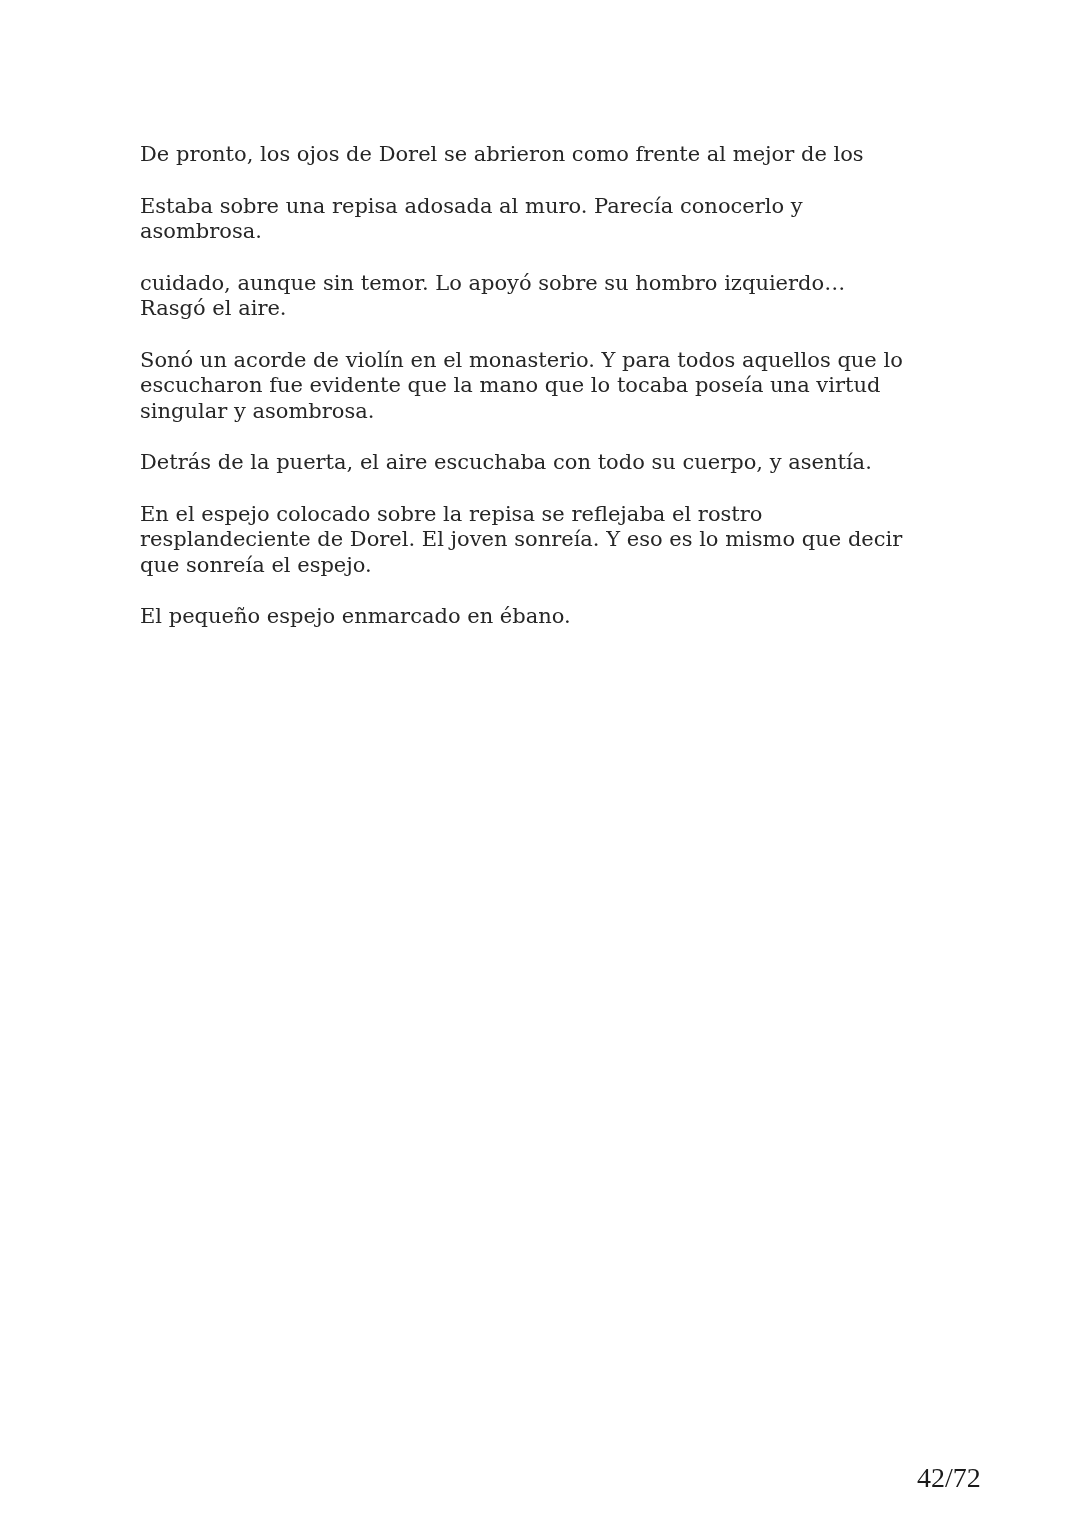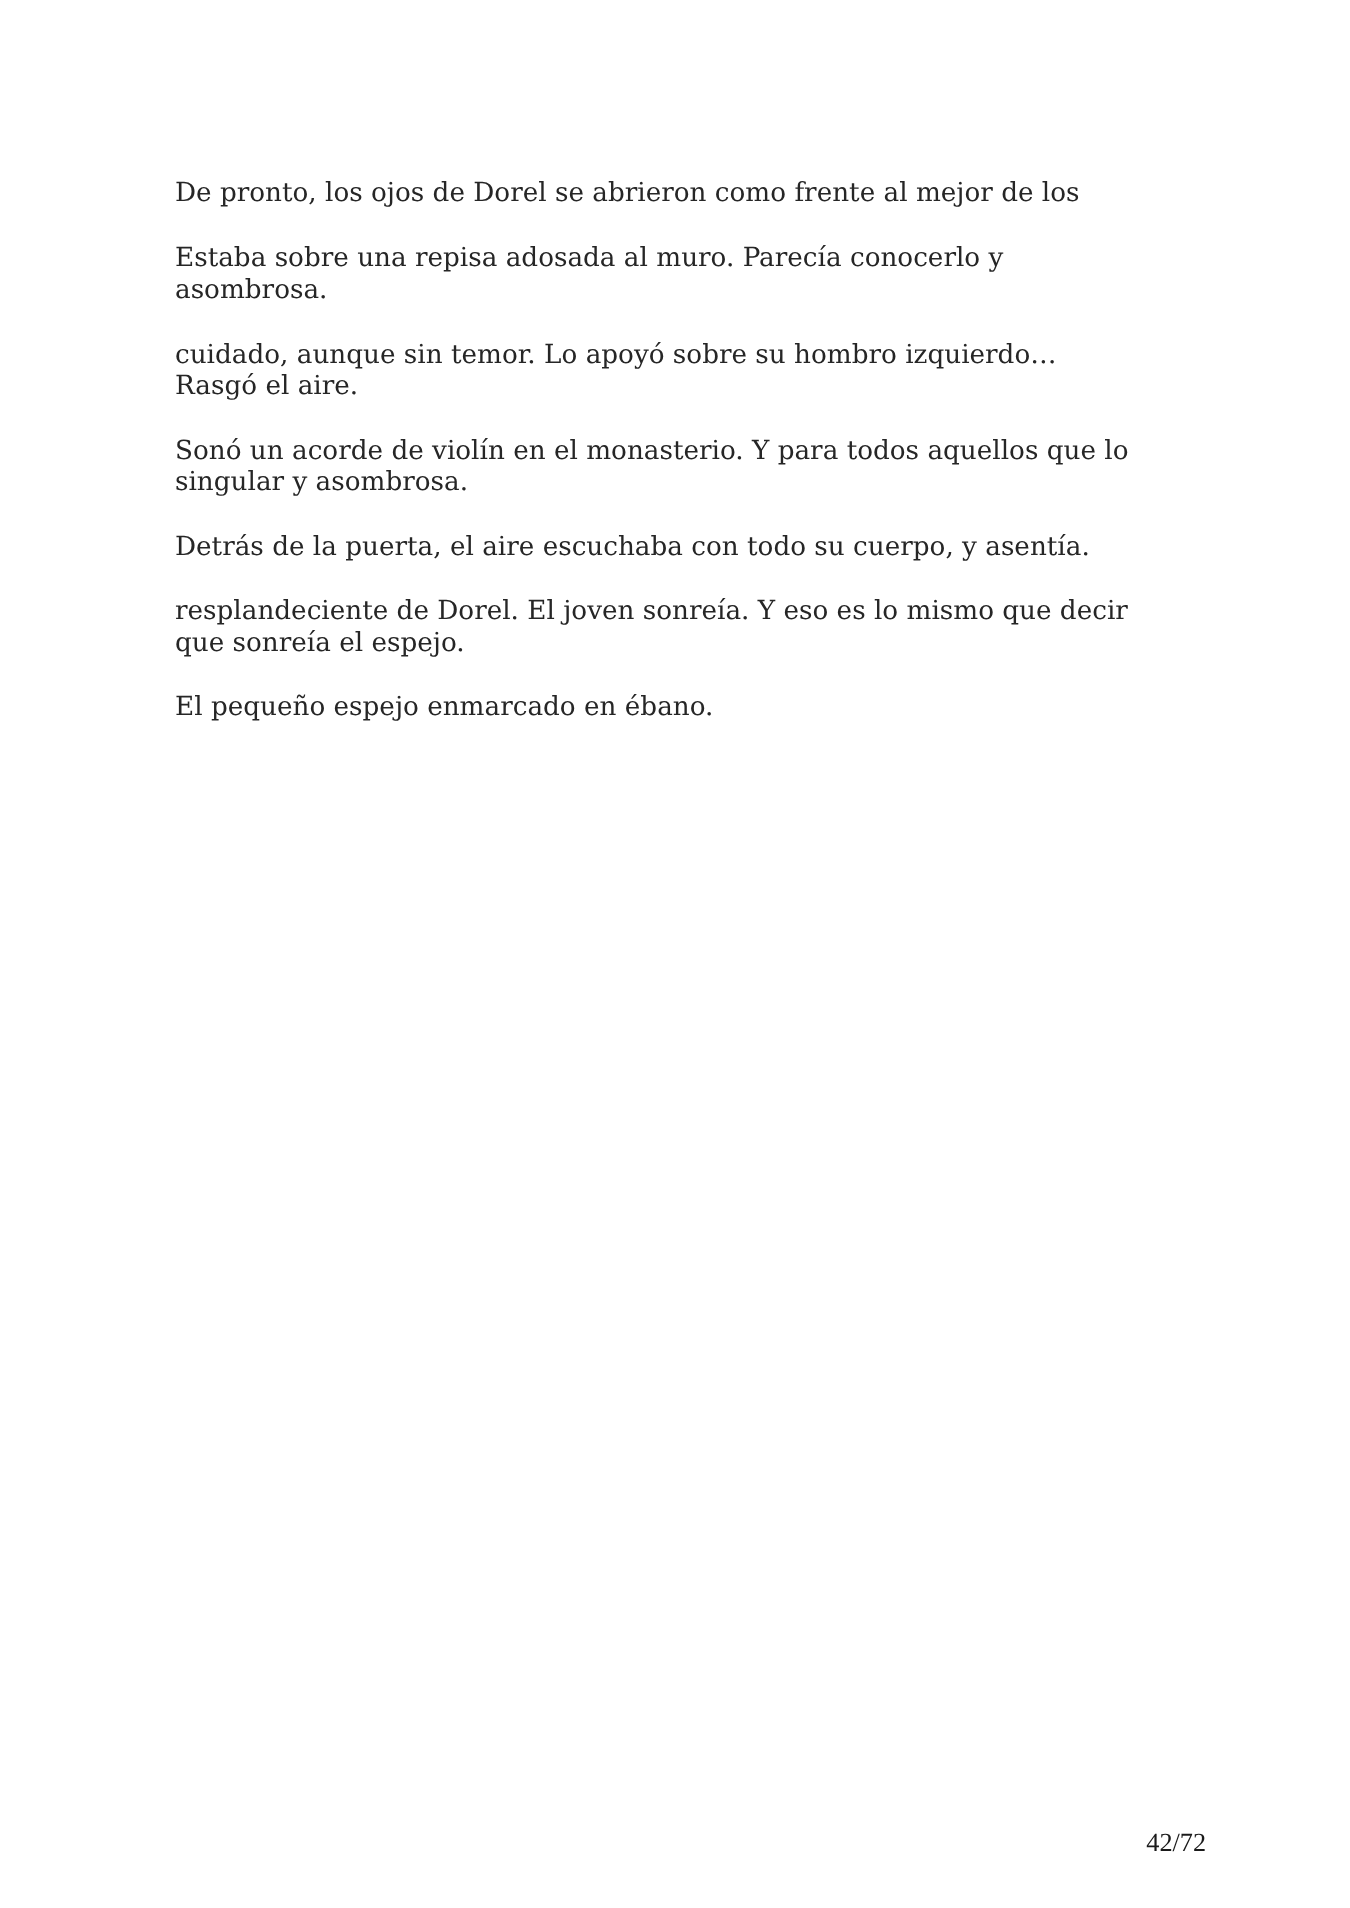--- a/index.html
+++ b/index.html
@@ -30,47 +30,49 @@
     }
     .line {
       display: block;
       white-space: nowrap;
     }
     .page-number {
       position: absolute;
       left: 917px;
       top: 1462px;
       font-family: "Liberation Serif", serif;
-      font-size: 21px;
+      font-size: 28px;
       color: #1a1a1a;
     }
   </style>
 </head>
 <body>
 
 <div class="page-body">
   <p class="paragraph">
     <span class="line">De pronto, los ojos de Dorel se abrieron como frente al mejor de los</span>
   </p>
   <p class="paragraph">
     <span class="line">Estaba sobre una repisa adosada al muro. Parecía conocerlo y</span>
     <span class="line">asombrosa.</span>
   </p>
   <p class="paragraph">
     <span class="line">cuidado, aunque sin temor. Lo apoyó sobre su hombro izquierdo…</span>
     <span class="line">Rasgó el aire.</span>
   </p>
   <p class="paragraph">
     <span class="line">Sonó un acorde de violín en el monasterio. Y para todos aquellos que lo</span>
+    <span class="line">escucharon fue evidente que la mano que lo tocaba poseía una virtud</span>
     <span class="line">singular y asombrosa.</span>
   </p>
   <p class="paragraph">
     <span class="line">Detrás de la puerta, el aire escuchaba con todo su cuerpo, y asentía.</span>
   </p>
   <p class="paragraph">
+    <span class="line">En el espejo colocado sobre la repisa se reflejaba el rostro</span>
     <span class="line">resplandeciente de Dorel. El joven sonreía. Y eso es lo mismo que decir</span>
     <span class="line">que sonreía el espejo.</span>
   </p>
   <p class="paragraph">
     <span class="line">El pequeño espejo enmarcado en ébano.</span>
   </p>
 </div>
 
 <div class="page-number">42/72</div>
 

